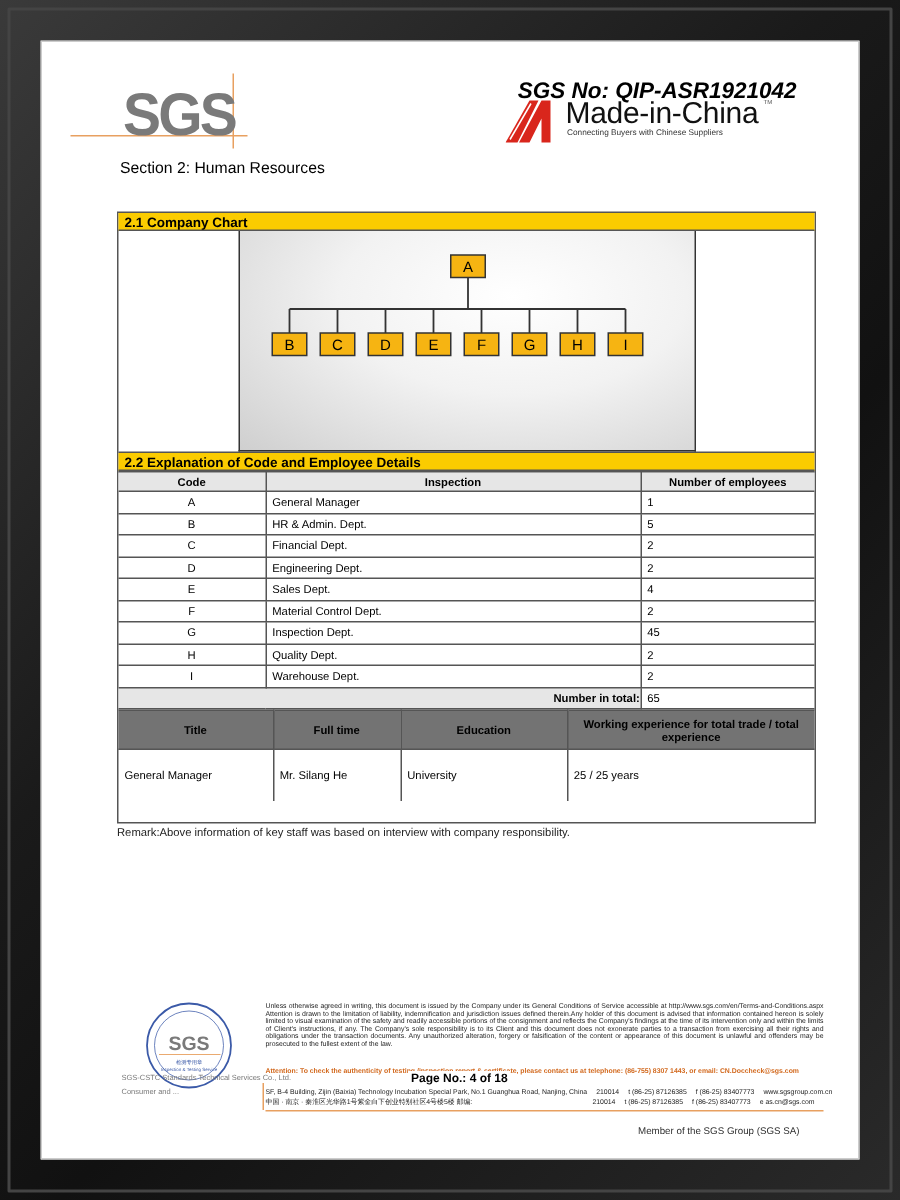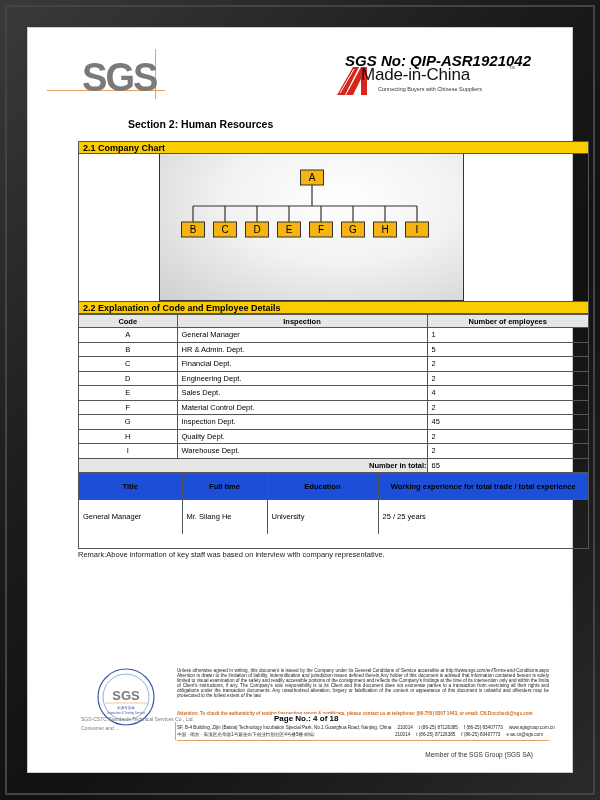--- a/index.html
+++ b/index.html
@@ -28,31 +28,31 @@
   }
   .sgs-logo .hline { position: absolute; left: -33px; top: 39px; width: 118px; height: 1px; background: #e8a060; }
   .sgs-logo .vline { position: absolute; left: 75px; top: -2px; width: 1px; height: 50px; background: #e8a060; }
 
   .sgs-no {
     position: absolute; right: 42px; top: 25px;
     font-size: 15px; font-weight: bold; font-style: italic;
   }
   .mic-logo { position: absolute; left: 310px; top: 38px; width: 200px; height: 40px; }
   .mic-mark { position: absolute; left: 0; top: 0; width: 36px; height: 32px; }
-  .mic-title { position: absolute; left: 24px; top: 0; font-size: 17px; color: #111; letter-spacing: -0.2px; }
+  .mic-title { position: absolute; left: 40px; top: 0; font-size: 20px; color: #111; letter-spacing: -0.2px; }
   .mic-tm { position: absolute; left: 172px; top: 0; font-size: 4px; color: #555; }
   .mic-sub { position: absolute; left: 41px; top: 21px; font-size: 5.5px; color: #333; }
 
   .section-title {
-    position: absolute; left: 53px; top: 91px; font-size: 10.5px; font-weight: bold; margin-left: 48px;
+    position: absolute; left: 53px; top: 79px; font-size: 10.5px; font-weight: normal;
   }
 
   
   .main-box {
-    position: absolute; left: 51px; top: 114px; width: 511px; height: 408px;
+    position: absolute; left: 51px; top: 114px; width: 466px; height: 408px;
     border: 1px solid #555;
   }
   .bar {
     background: #fbcc00; font-size: 9px; font-weight: bold; height: 12px; line-height: 12px;
     padding-left: 4px; border-bottom: 1px solid #555;
   }
   .chart-area { position: relative; height: 148px; border-bottom: 1px solid #555; }
   .chart-panel {
     position: absolute; left: 80px; top: 0; width: 305px; height: 147px;
     border: 1px solid #333; border-top: none;
@@ -67,21 +67,21 @@
   td, th { border: 1px solid #555; }
   .emp-table th {
     background: #e6e6e6; font-weight: bold; height: 13px; text-align: center; margin-top: 28px;
   }
   .emp-table td { height: 14.5px; padding-left: 4px; }
   .emp-table td.code { text-align: center; padding-left: 0; }
   .emp-table td.total-label { background: #e6e6e6; text-align: right; font-weight: bold; padding-right: 0; }
   .emp-table tr > :first-child { border-left: none; }
   .emp-table tr > :last-child { border-right: none; }
 
-  .staff-table th { background: #1d4ed8; font-weight: bold; height: 26px; text-align: center; line-height: 9px; }
+  .staff-table th { background: #737373; font-weight: bold; height: 26px; text-align: center; line-height: 9px; }
   .staff-table td { height: 34px; padding-left: 4px; }
   .staff-table tr > :first-child { border-left: none; }
   .staff-table tr > :last-child { border-right: none; }
   .staff-table tr:last-child td { border-bottom: none; }
 
   .remark { position: absolute; left: 51px; top: 523px; font-size: 7.5px; color: #222; }
 
   
   .footer-stamp { position: absolute; left: 54px; top: 640px; width: 90px; height: 60px; }
   .footer-legal {
@@ -271,21 +271,21 @@
         <tr>
           <td>General Manager</td>
           <td>Mr. Silang He</td>
           <td>University</td>
           <td>25 / 25 years</td>
         </tr>
       </tbody>
     </table>
   </div>
 
-  <div class="remark">Remark:Above information of key staff was based on interview with company representative.</div>
+  <div class="remark">Remark:Above information of key staff was based on interview with company responsibility.</div>
 
   <svg class="footer-stamp" viewBox="0 0 90 60">
     <circle cx="45" cy="30" r="28" fill="none" stroke="#3b5aa8" stroke-width="1.2"></circle>
     <circle cx="45" cy="30" r="23" fill="none" stroke="#3b5aa8" stroke-width="0.5"></circle>
     <text x="45" y="33" text-anchor="middle" font-family="Liberation Sans, sans-serif" font-weight="bold" font-size="13" fill="#7a7a7a">SGS</text>
     <line x1="25" y1="36" x2="66" y2="36" stroke="#e8a060" stroke-width="0.6"></line>
     <text x="45" y="42" text-anchor="middle" font-size="3.5" fill="#3b5aa8" font-family="DejaVu Sans, sans-serif" id="stamp-cn">检测专用章</text>
     <text x="45" y="47" text-anchor="middle" font-size="3" fill="#3b5aa8" font-family="Liberation Sans, sans-serif" id="stamp-en">Inspection &amp; Testing Service</text>
   </svg>
   <div class="stamp-company">SGS-CSTC Standards Technical Services Co., Ltd.</div>

